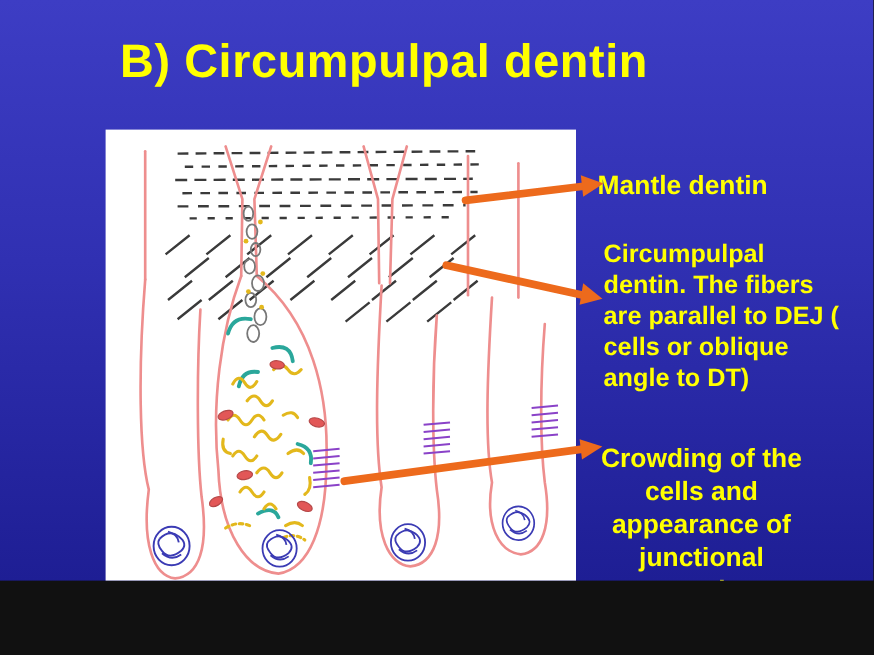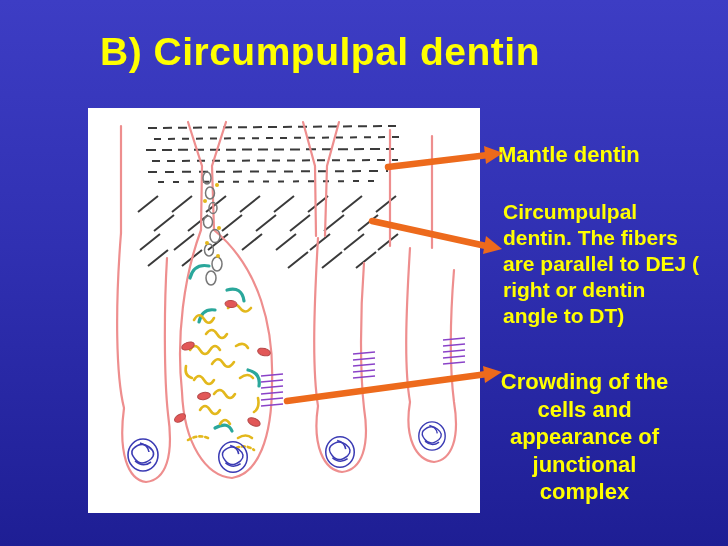--- a/index.html
+++ b/index.html
@@ -1,17 +1,17 @@
 <!DOCTYPE html>
 <html style="--bg-top: #3d3dc4; --bg-mid: #3030b2; --bg-bottom: #1e1e94; --title-text: #ffff00; --label-text: #ffff00; --arrow: #ed6a1c; --panel-bg: #ffffff; --sketch-pink: #ee8e8e; --sketch-dark: #3a3a3a; --sketch-yellow: #e3b81c; --sketch-teal: #2aa79b; --sketch-red: #e25757; --sketch-blue: #3b3bb4; --sketch-purple: #8a42c8;"><head>
 <meta charset="utf-8">
 <style>
   html,body{margin:0;padding:0;background:#111;}
   .slide{
-    position:relative;width:728px;height:546px;overflow:hidden;
+    position:relative;width:728px;height:484px;overflow:hidden;
     font-family:"Liberation Sans",sans-serif;
     background:linear-gradient(180deg,var(--bg-top) 0%,var(--bg-mid) 45%,var(--bg-bottom) 100%);
   }
   .title{
     position:absolute;left:100px;top:30px;margin:0;
     font-size:39px;font-weight:bold;color:var(--title-text);
     letter-spacing:0.5px;white-space:nowrap;
   }
   .panel{
     position:absolute;left:88px;top:108px;width:392px;height:405px;
@@ -166,21 +166,21 @@
       <g class="st-blue">
         <use href="#nucleus-proto" transform="translate(55,347)"></use>
         <use href="#nucleus-proto" transform="translate(145,349) scale(0.95)"></use>
         <use href="#nucleus-proto" transform="translate(252,344) scale(0.95)"></use>
         <use href="#nucleus-proto" transform="translate(344,328) scale(0.88)"></use>
       </g>
     </svg>
   </div>
 
   <div class="label label-mantle">Mantle dentin</div>
-  <div class="label label-circum">Circumpulpal dentin. The fibers are parallel to DEJ ( right or dentin angle to DT)</div>
+  <div class="label label-circum">Circumpulpal dentin. The fibers are parallel to DEJ ( cells or oblique angle to DT)</div>
   <div class="label label-crowding">Crowding of the cells and appearance of junctional complex</div>
 
   <svg class="arrows" viewBox="0 0 728 546">
     <g class="arrow">
       <line x1="388" y1="167" x2="488" y2="155"></line>
       <polygon points="503,153 486,164 484,146"></polygon>
     </g>
     <g class="arrow">
       <line x1="372" y1="221" x2="486" y2="246"></line>
       <polygon points="502,249 483,254 486,236"></polygon>

